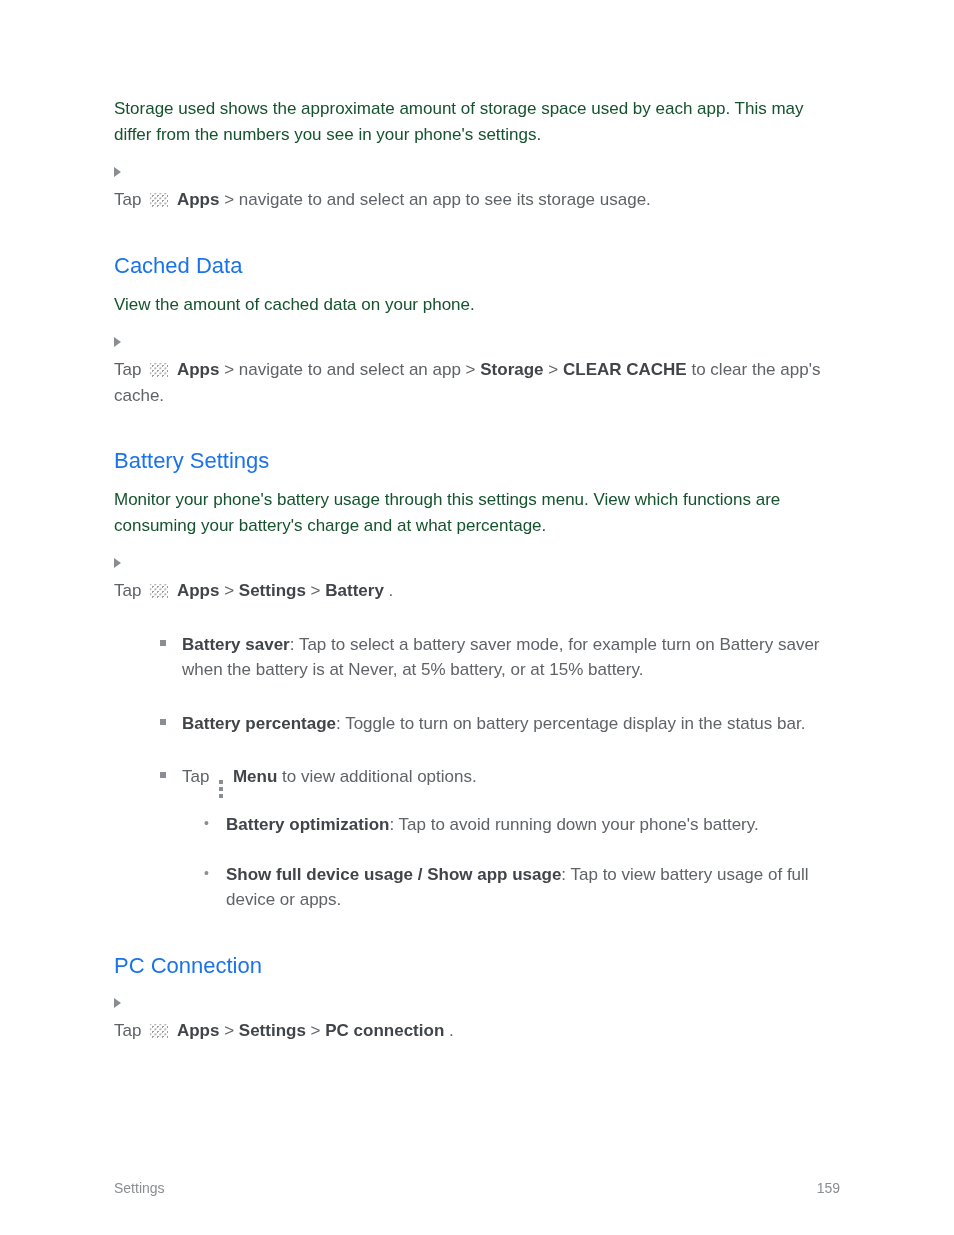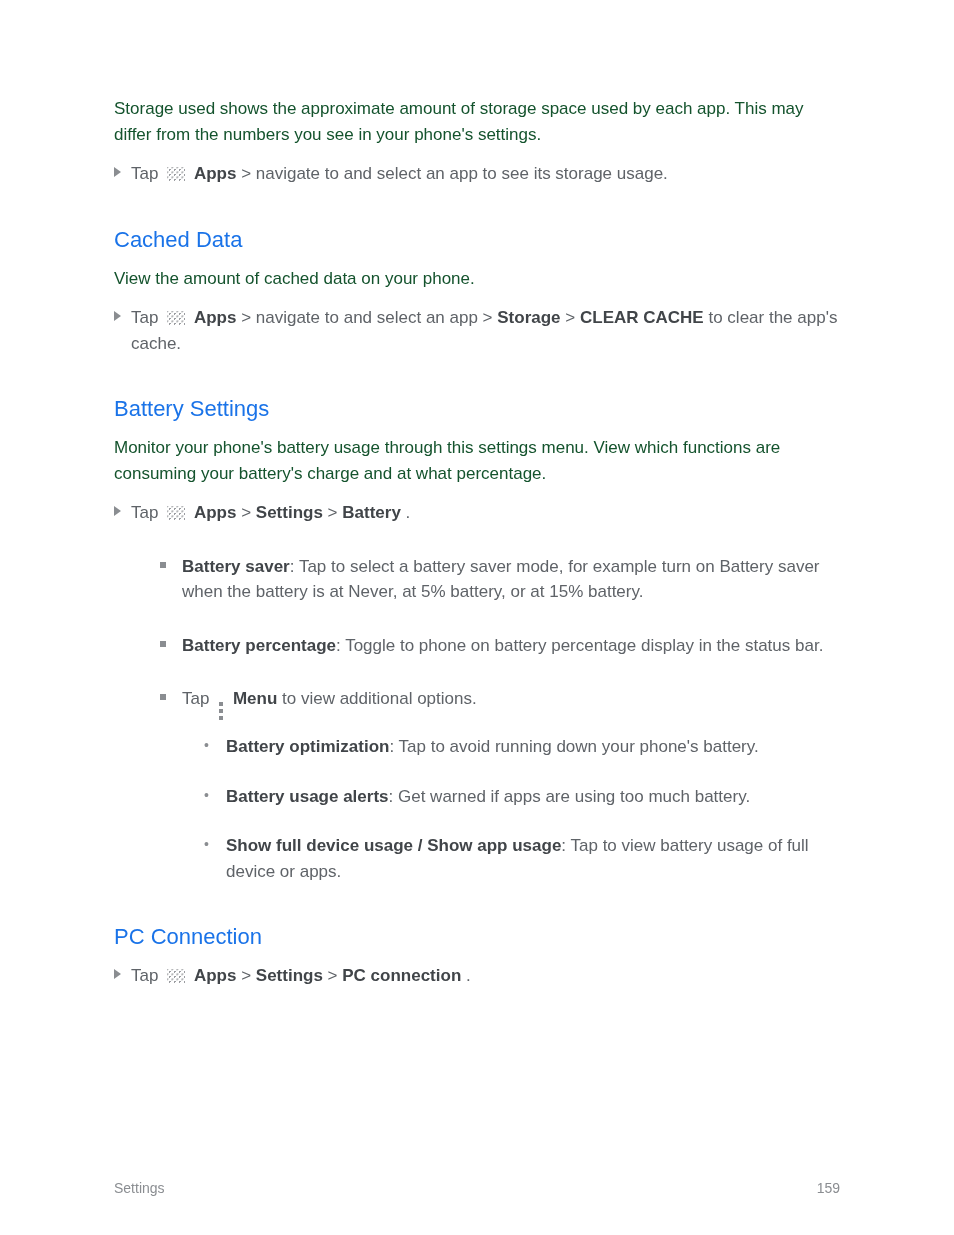--- a/index.html
+++ b/index.html
@@ -22,20 +22,21 @@
   }
   .para {
     color: #14532d;
     margin-bottom: 14px;
   }
   .step-line {
     display: flex;
     align-items: flex-start;
     gap: 10px;
     margin-bottom: 28px;
+    flex-direction: column;
   }
   .chev {
     display: inline-block;
     width: 0; height: 0;
     border-top: 5px solid transparent;
     border-bottom: 5px solid transparent;
     border-left: 7px solid #8a8d91;
     margin-top: 6px;
     flex: 0 0 auto;
   }
@@ -163,38 +164,35 @@
       <span class="strong">Battery</span>
       <span>.</span>
     </div>
   </div>
 
   <ul class="bullet-l1">
     <li>
       <span class="strong">Battery saver</span><span>: Tap to select a battery saver mode, for example turn on Battery saver when the battery is at Never, at 5% battery, or at 15% battery.</span>
     </li>
     <li>
-      <span class="strong">Battery percentage</span><span>: Toggle to phone on battery percentage display in the status bar.</span>
+      <span class="strong">Battery percentage</span><span>: Toggle to turn on battery percentage display in the status bar.</span>
     </li>
     <li>
       <span>Tap</span>
       <span class="more-icon">
           <span></span>
           <span></span>
           <span></span>
         </span>
       <span class="strong">Menu</span><span> to view additional options.</span>
       <ul class="bullet-l2">
         <li>
           <span class="strong">Battery optimization</span><span>: Tap to avoid running down your phone's battery.</span>
         </li>
         <li>
-          <span class="strong">Battery usage alerts</span><span>: Get warned if apps are using too much battery.</span>
-        </li>
-        <li>
           <span class="strong">Show full device usage / Show app usage</span><span>: Tap to view battery usage of full device or apps.</span>
         </li>
       </ul>
     </li>
   </ul>
 </div>
 
 <div class="block">
   <div class="section-title">PC Connection</div>
   <div class="step-line">

